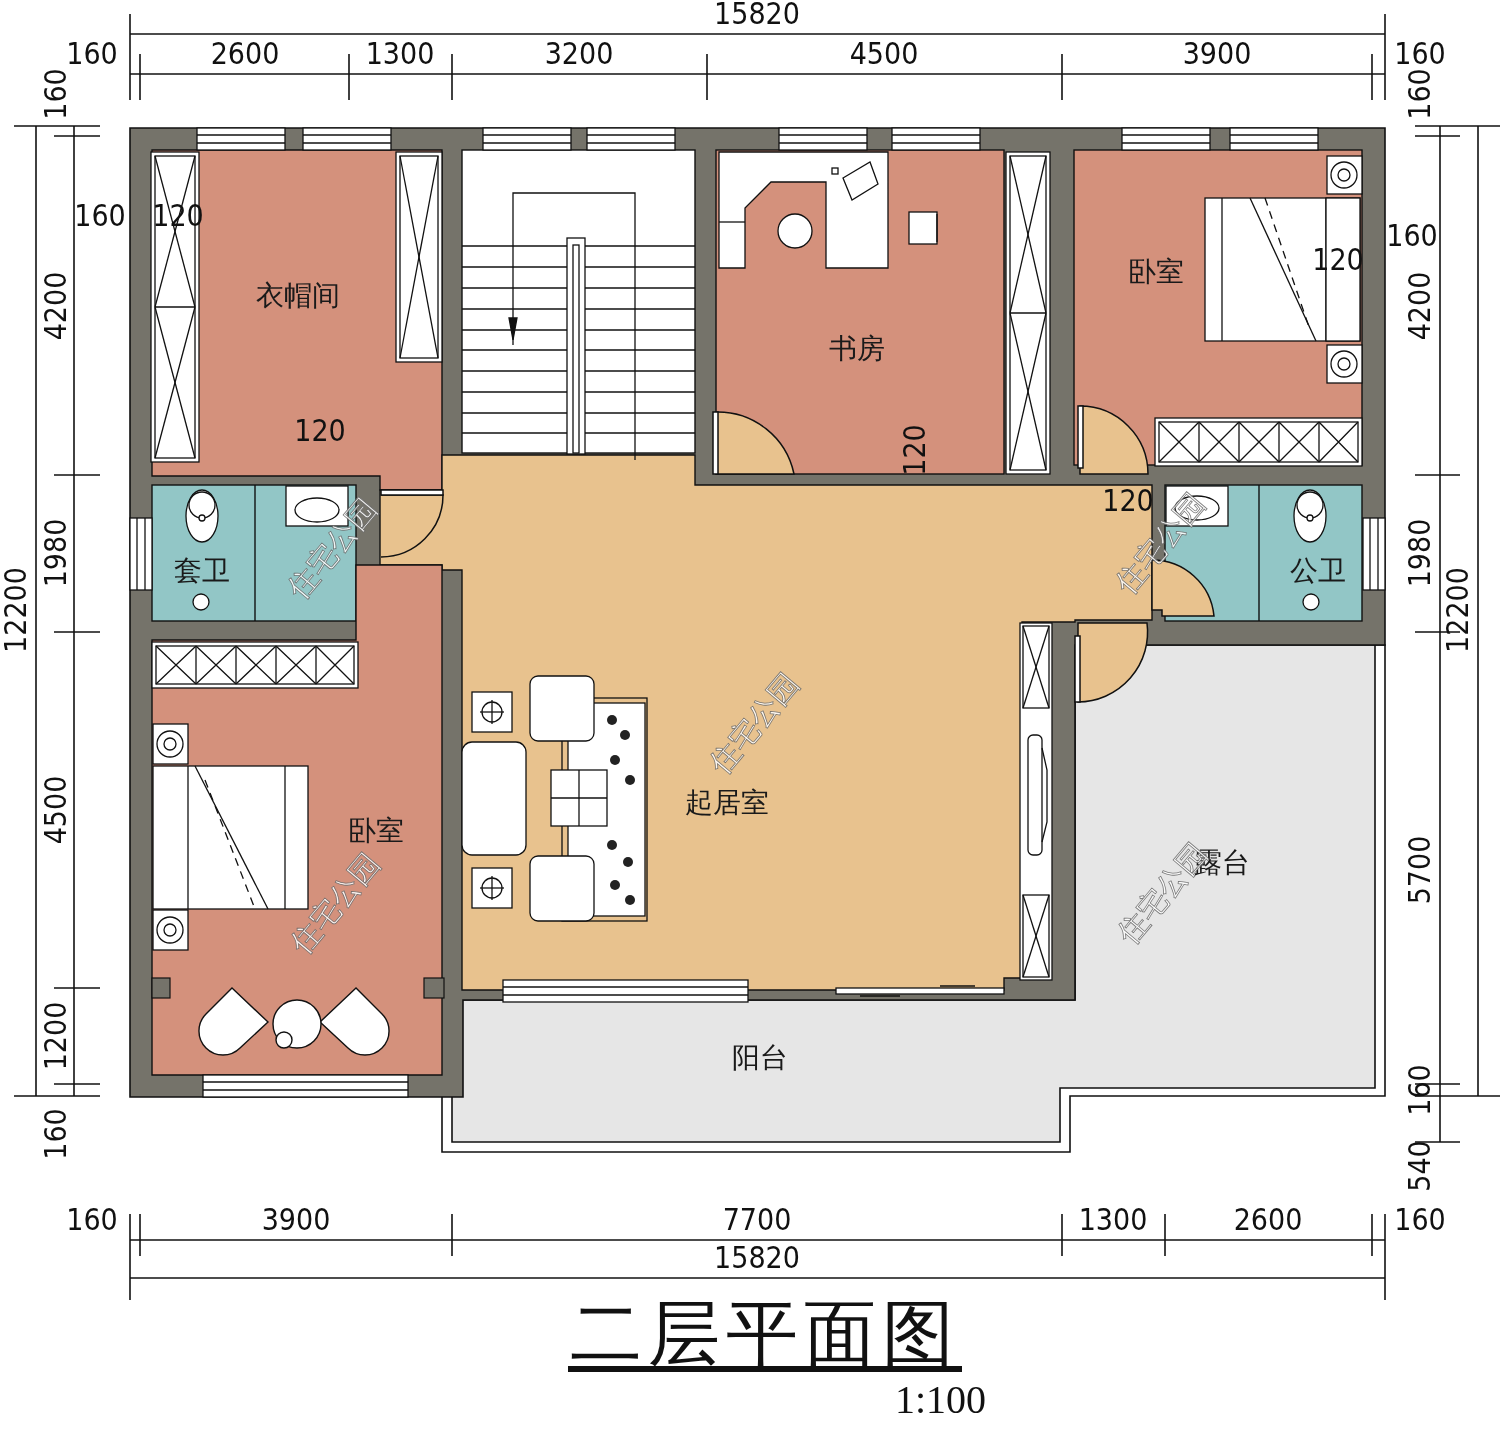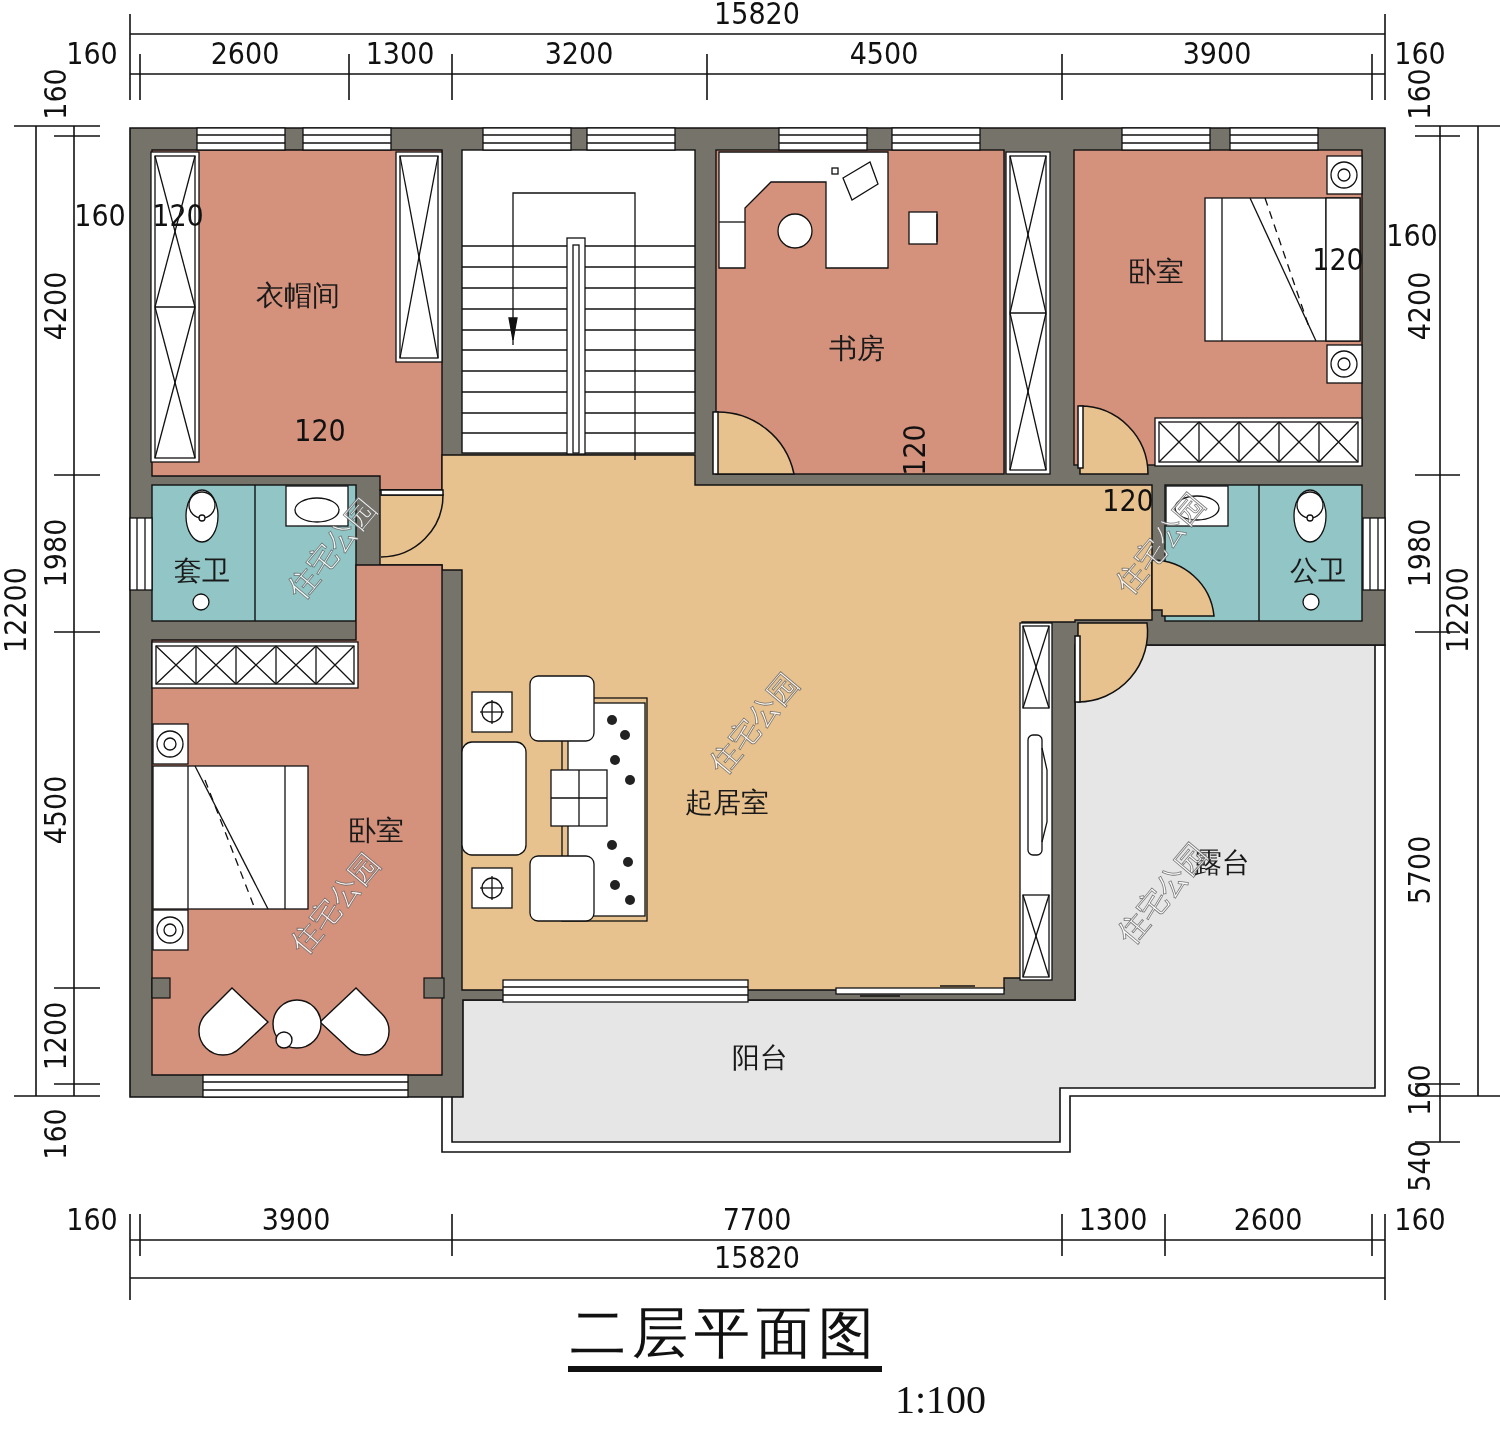--- a/index.html
+++ b/index.html
@@ -1,21 +1,21 @@
 <!DOCTYPE html>
 <html><head>
 <meta charset="utf-8">
 <style>
   html, body { margin: 0; padding: 0; background: #ffffff; }
   body { width: 1500px; height: 1446px; position: relative; overflow: hidden; font-family: "DejaVu Sans", sans-serif; }
   #plan { position: absolute; left: 0; top: 0; }
   .dim { font-family: "Liberation Sans Narrow", "DejaVu Sans Condensed", "DejaVu Sans", sans-serif; font-size: 30px; fill: #111; }
   .room-label { font-family: "DejaVu Serif", serif; font-size: 28px; fill: #1a1a1a; }
   .wm { font-family: "DejaVu Sans", sans-serif; font-size: 30px; fill: #ffffff; stroke: #666; stroke-width: 0.8; opacity: 0.85; }
-  .title { position: absolute; left: 568px; top: 1300px; font-family: "DejaVu Serif", serif; font-size: 56px; color: #111; letter-spacing: 6px; border-bottom: 6px solid #111; line-height: 66px; padding: 0 2px; }
+  .title { position: absolute; left: 568px; top: 1300px; font-family: "DejaVu Serif", serif; font-size: 72px; color: #111; letter-spacing: 6px; border-bottom: 6px solid #111; line-height: 66px; padding: 0 2px; }
   .scale { position: absolute; left: 895px; top: 1376px; font-family: "Liberation Serif", serif; font-size: 40px; color: #111; }
 </style>
 </head>
 <body>
 
 <svg id="plan" width="1500" height="1446" viewBox="0 0 1500 1446" xmlns="http://www.w3.org/2000/svg">
 
   <g stroke="#111" stroke-width="1.6">
     <line x1="130" y1="34" x2="1385" y2="34"></line>
     <line x1="130" y1="74" x2="1385" y2="74"></line>

